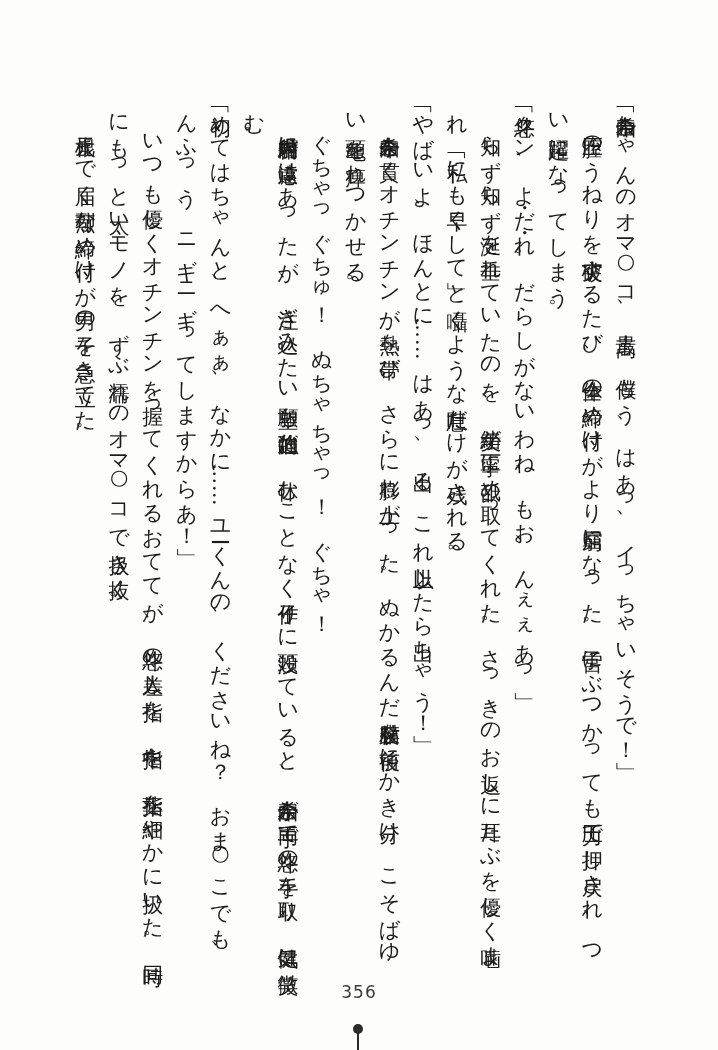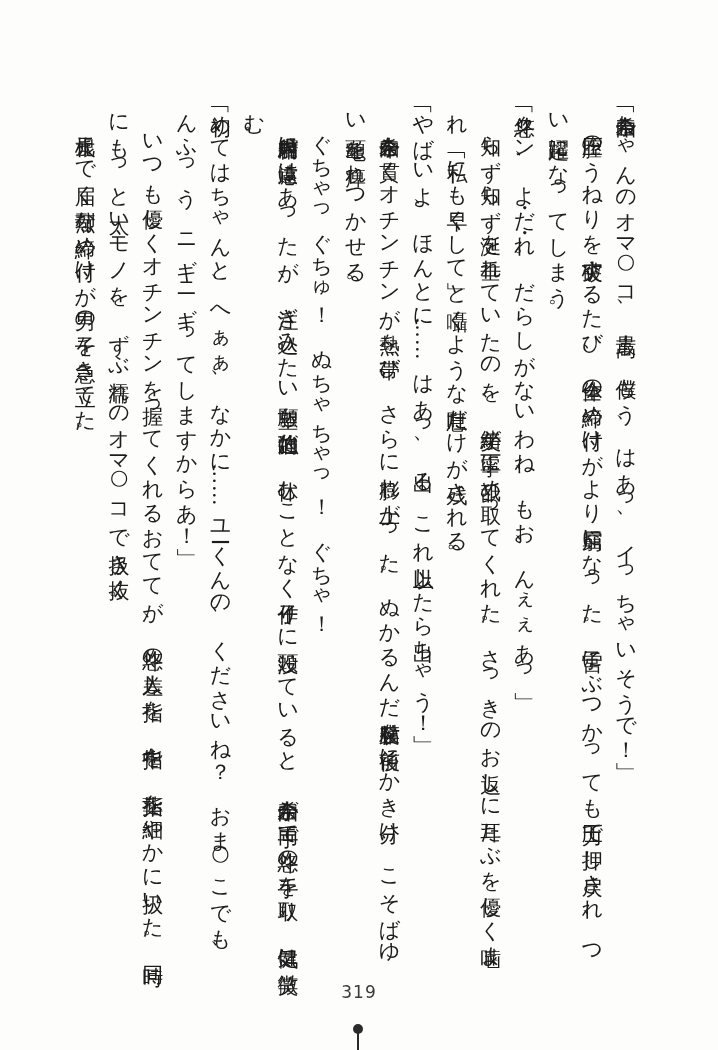--- a/index.html
+++ b/index.html
@@ -87,20 +87,20 @@
     <p class="indent">知らず知らず涎を垂れていたのを、美緒が丁寧に舐め取ってくれた。さっきのお返しに耳たぶを優しく噛まれ、「私にも早くして」と囁くような吐息だけが残される。</p>
     <p>「やばいよ、ほんとに……はあっ、出る、これ以上したら出ちゃう！」</p>
     <p class="indent">由希奈を貫くオチンチンが熱を帯び、さらに膨れ上がった。ぬかるんだ粘膜襞を前後にかき分け、こそばゆい亀頭を痺れつかせる。</p>
     <p class="indent">ぐちゃっぐちゅ！　ぬちゃちゃっ！　ぐちゃ！</p>
     <p class="indent">膣内射精に遠慮はあったが、注ぎ込みたい願望も強迫的だ。休むことなく子作りに没頭していると、由希奈が両手で悠斗の手を取り、健気に微笑む。</p>
     <p>「初めてはちゃんと、へぁぁ、なかに……ユーくんの、くださいね？　おま○こでも、んふっう、ニギニギってしますからあ！」</p>
     <p class="indent">いつも優しくオチンチンを握ってくれるおててが、悠斗の人差し指を、中指を、薬指を細やかに扱いた。同時にもっと太いモノを、ずぶ濡れのオマ○コで扱き抜く。</p>
     <p class="indent">根元まで届く苛烈な締め付けが男の子を急き立てた。</p>
   </div>
 
-  <div class="page-number">319</div>
+  <div class="page-number">356</div>
 
   <div class="binding-mark">
     <span class="dot"></span>
     <span class="stem"></span>
   </div>
 
 </div>
 
 </body></html>

